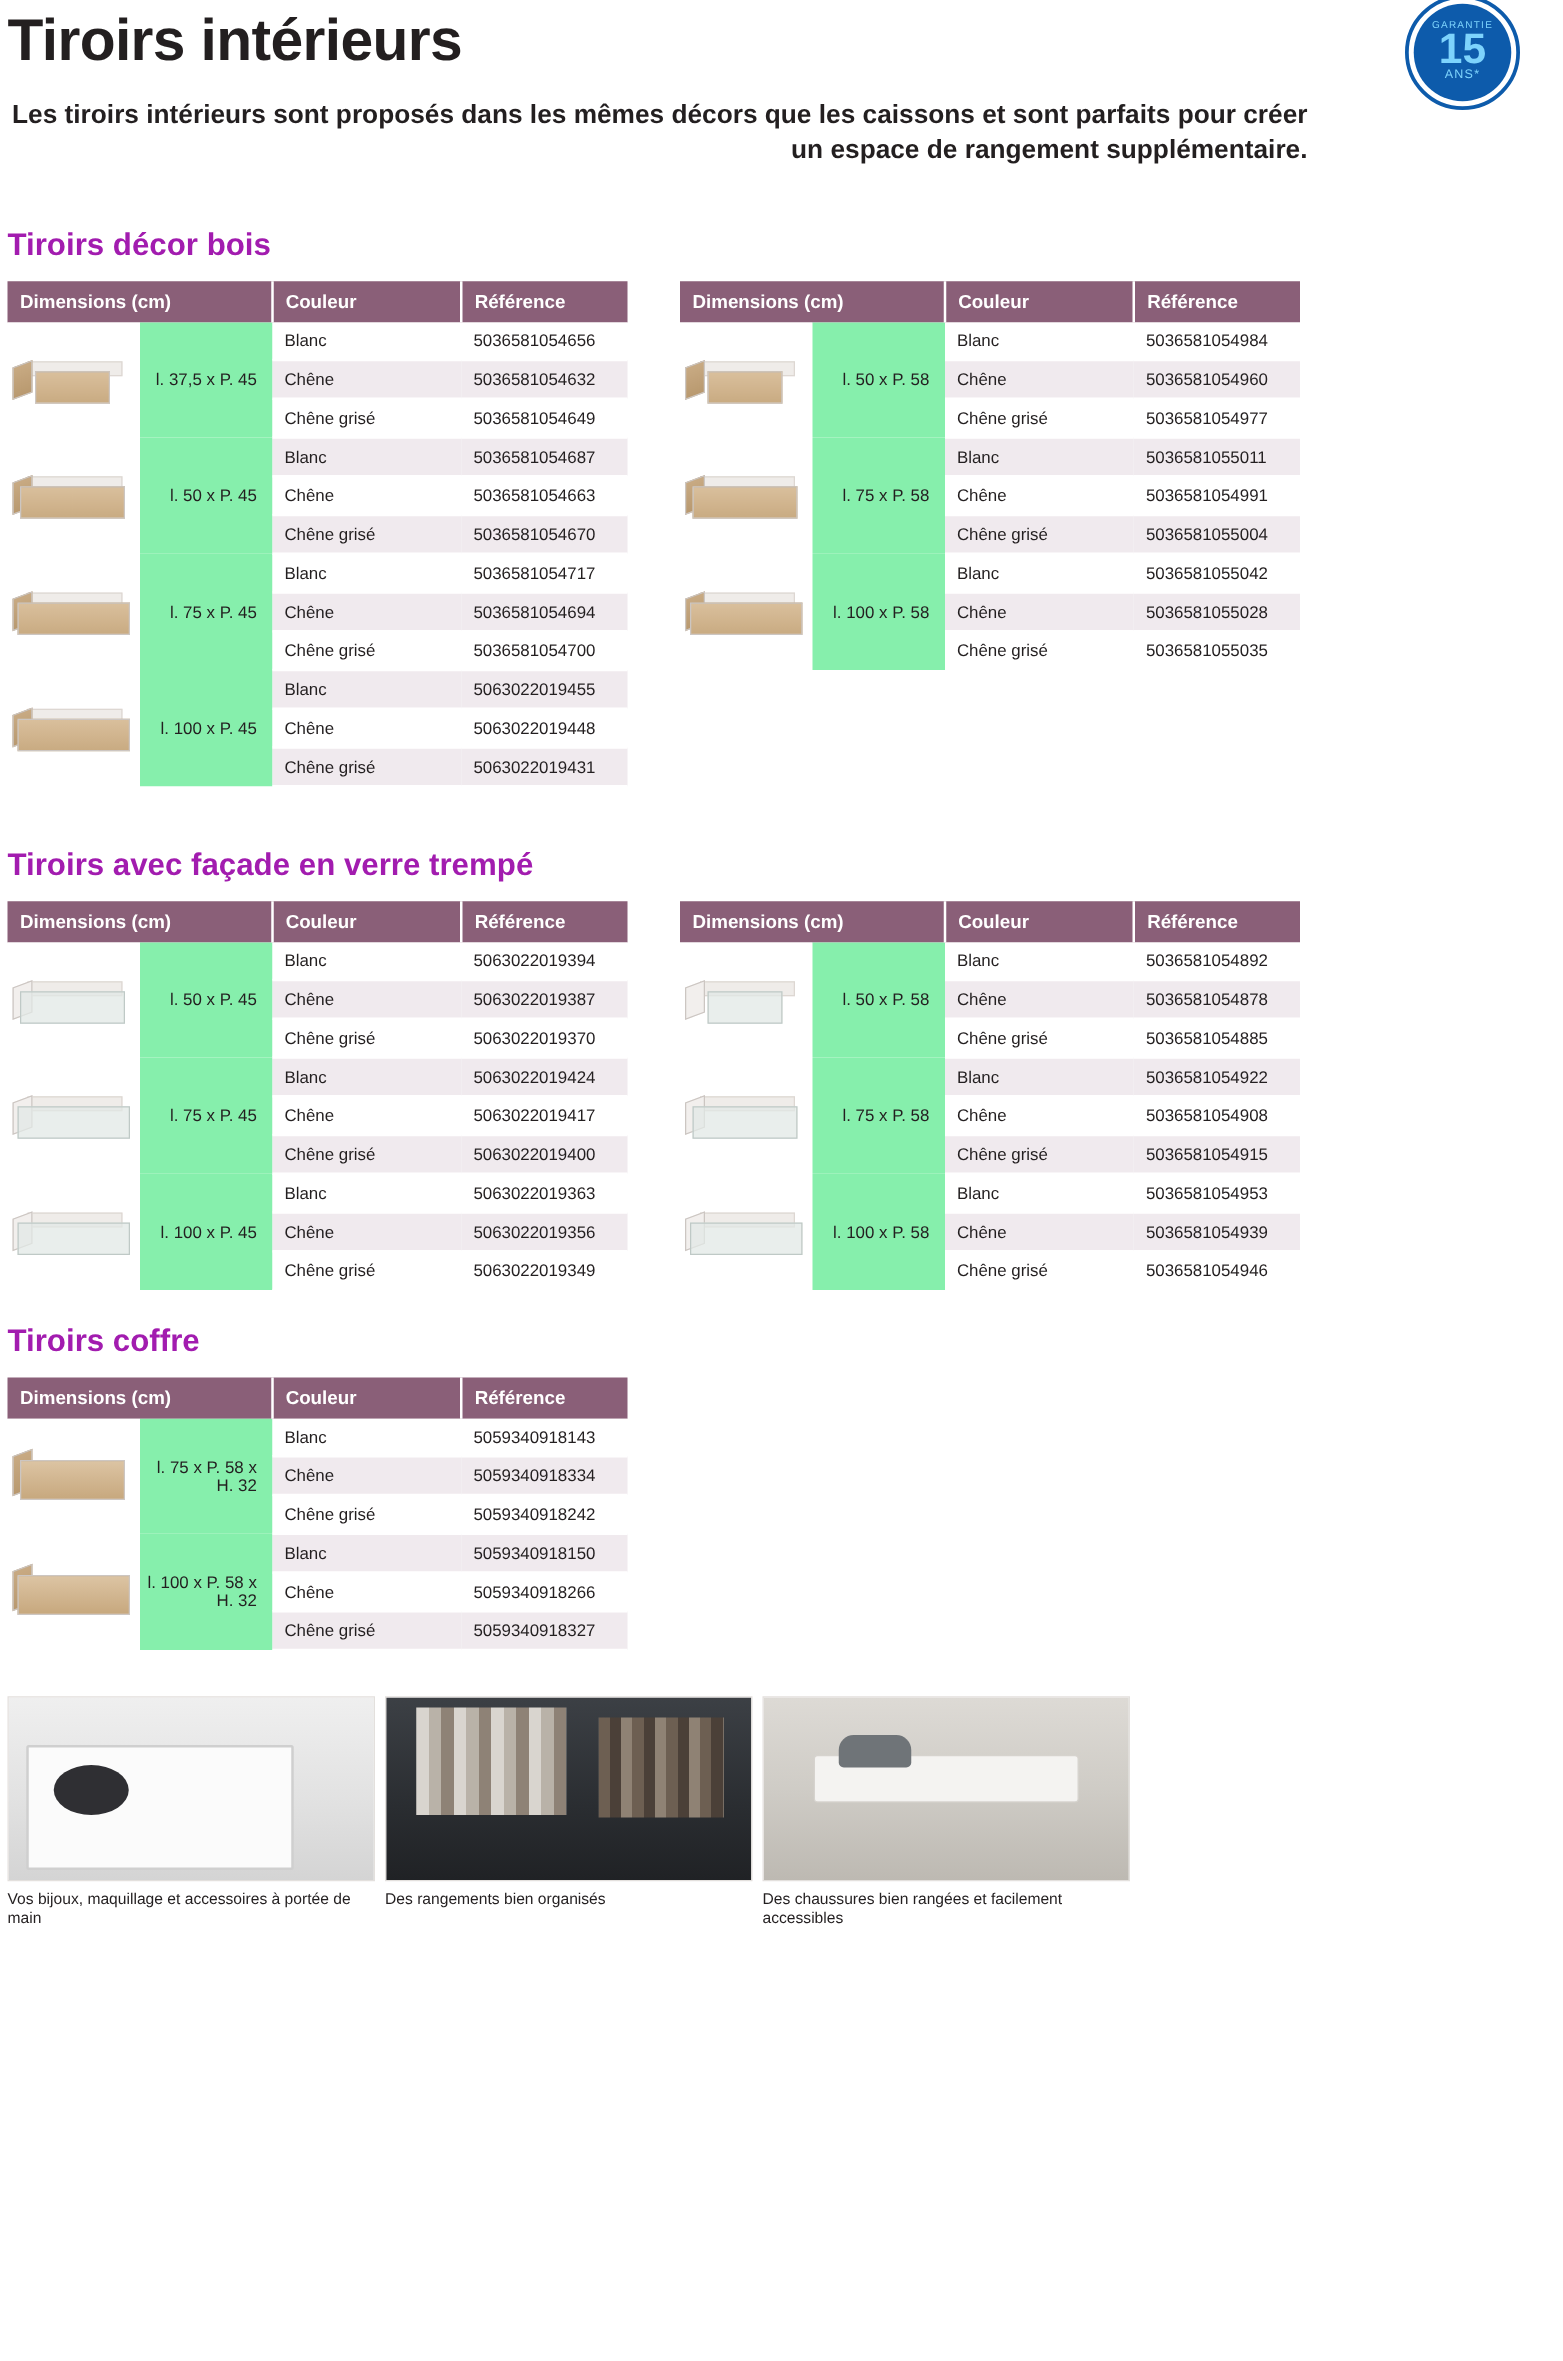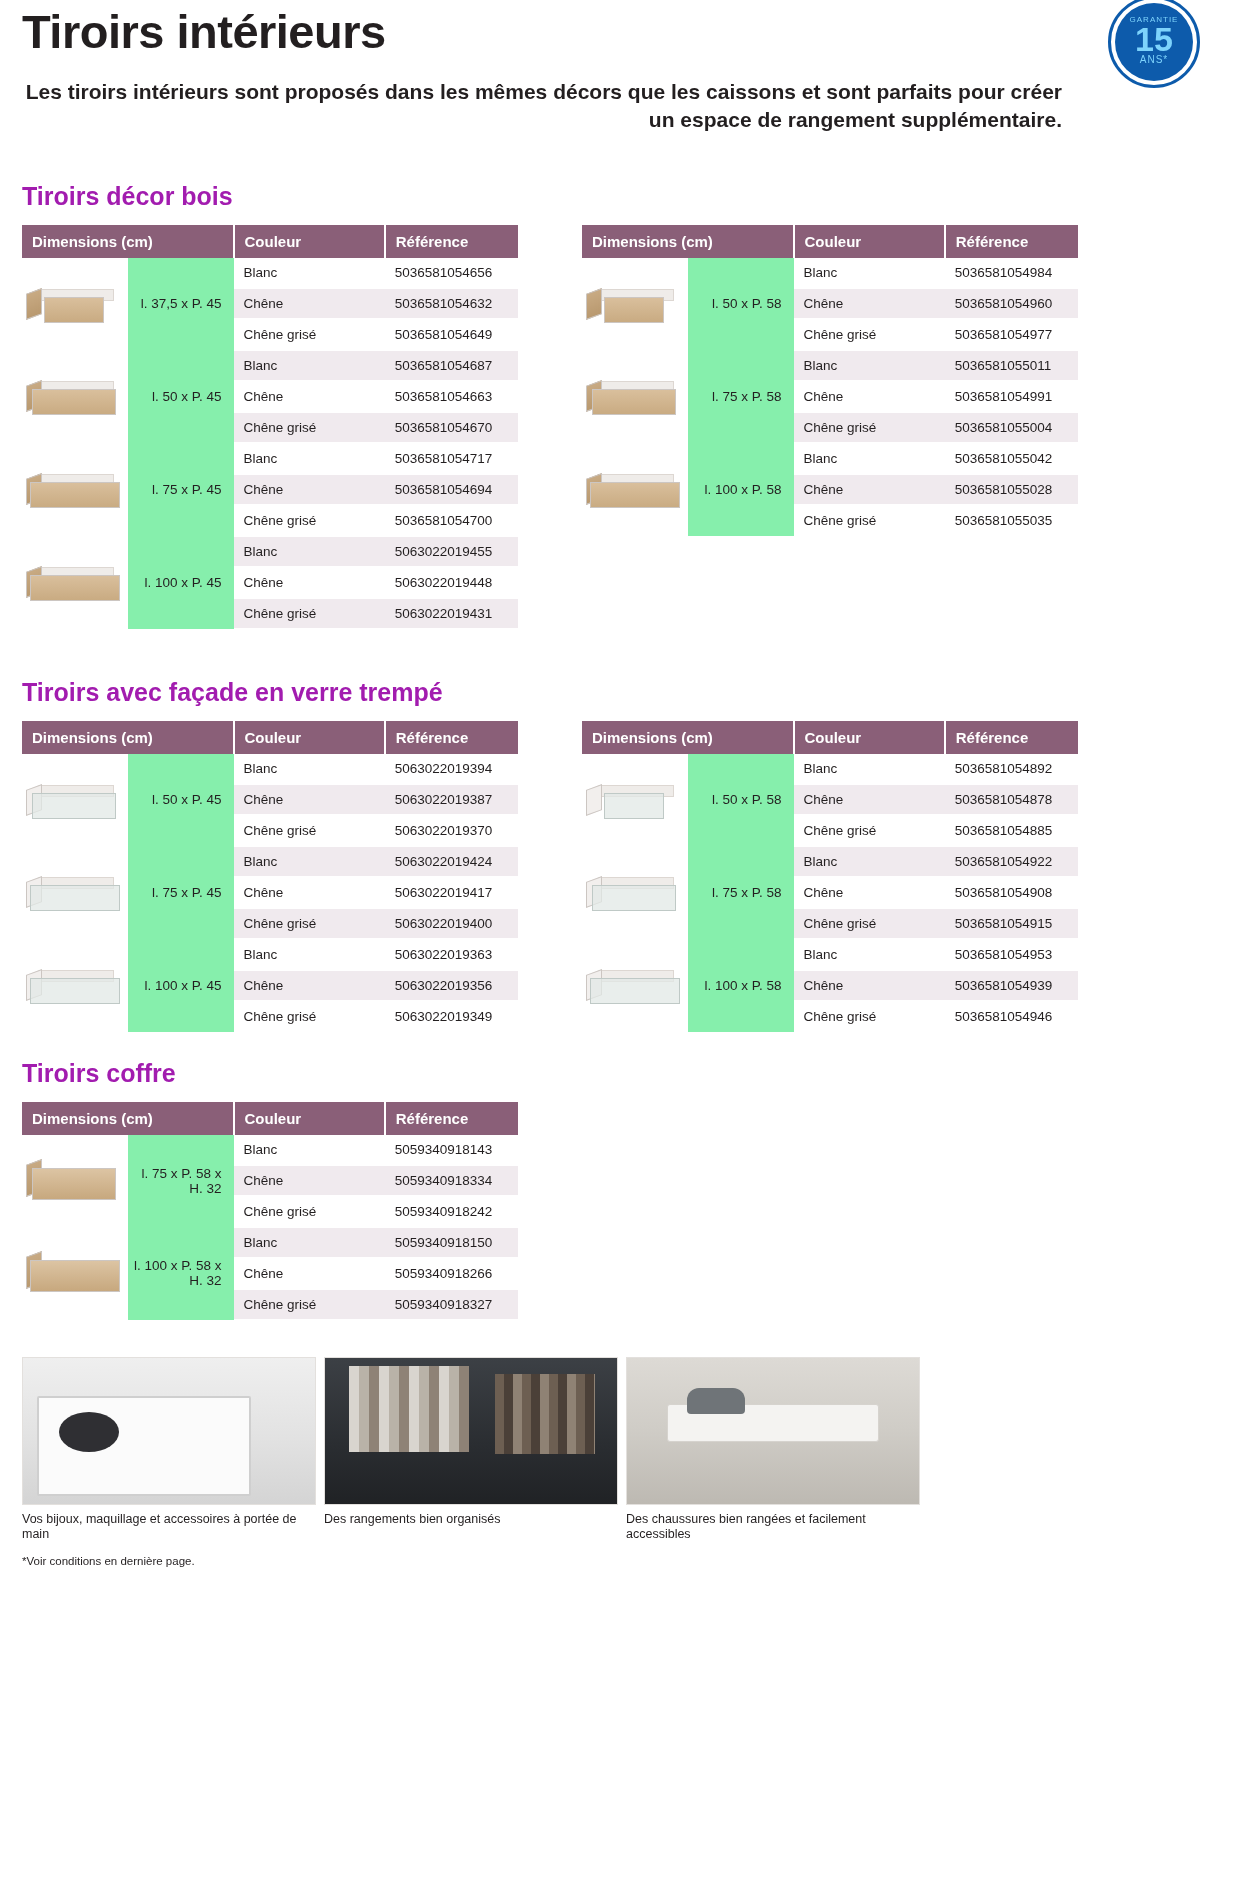--- a/index.html
+++ b/index.html
@@ -10,21 +10,21 @@
     background: #ffffff;
     font-family: "Liberation Sans", sans-serif;
     color: #231f20;
     position: relative;
     overflow: hidden;
   }
   .page {
     position: relative;
     width: 1250px;
     height: 1889px;
-    padding: 0 22px;
+    padding: 0 6px;
   }
 
   
   .title-row {
     position: relative;
     padding-top: 6px;
     height: 70px;
   }
   h1.page-title {
     font-size: 47px;
@@ -94,21 +94,21 @@
   h2.section-title {
     font-size: 25px;
     font-weight: bold;
     margin: 0;
     color: #a21caf;
   }
 
   
   .tables-row {
     display: flex;
-    gap: 64px;
+    gap: 42px;
   }
   .table-col { width: 496px; }
 
   table.ref-table {
     width: 100%;
     border-collapse: collapse;
     table-layout: fixed;
     font-size: 13.5px;
   }
   table.ref-table thead th {
@@ -689,14 +689,13 @@
     <div class="photo-cell">
       <div class="photo ph2"></div>
       <div class="photo-caption">Des rangements bien organisés</div>
     </div>
     <div class="photo-cell">
       <div class="photo ph3"></div>
       <div class="photo-caption">Des chaussures bien rangées et facilement accessibles</div>
     </div>
   </div>
 
-  <div class="footnote">*Voir conditions en dernière page.</div>
 </div>
 
 </body></html>

